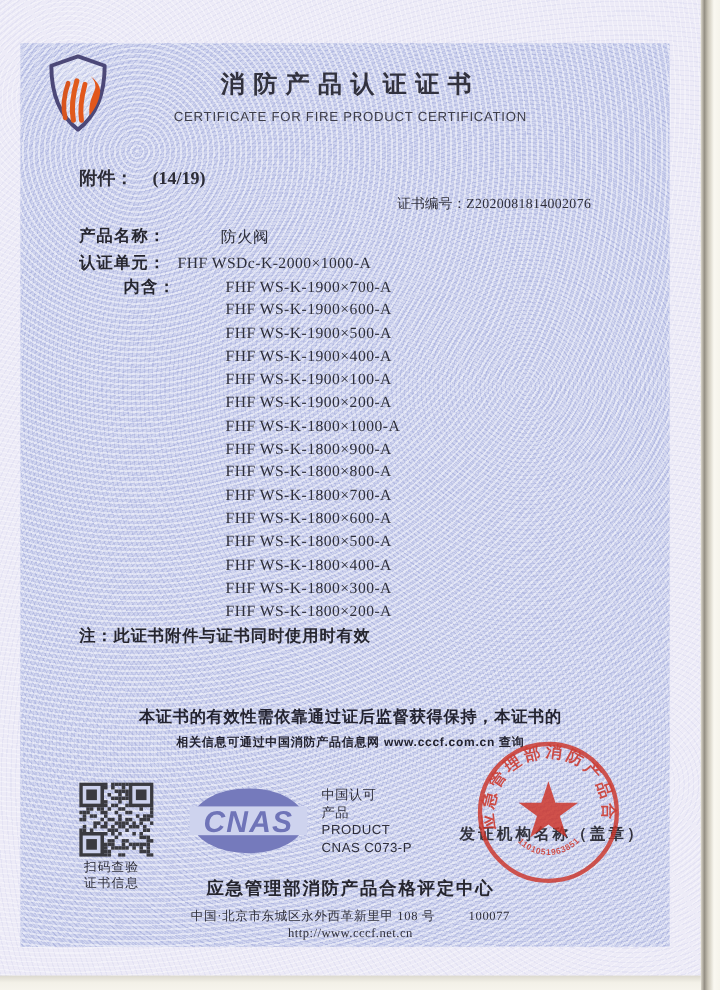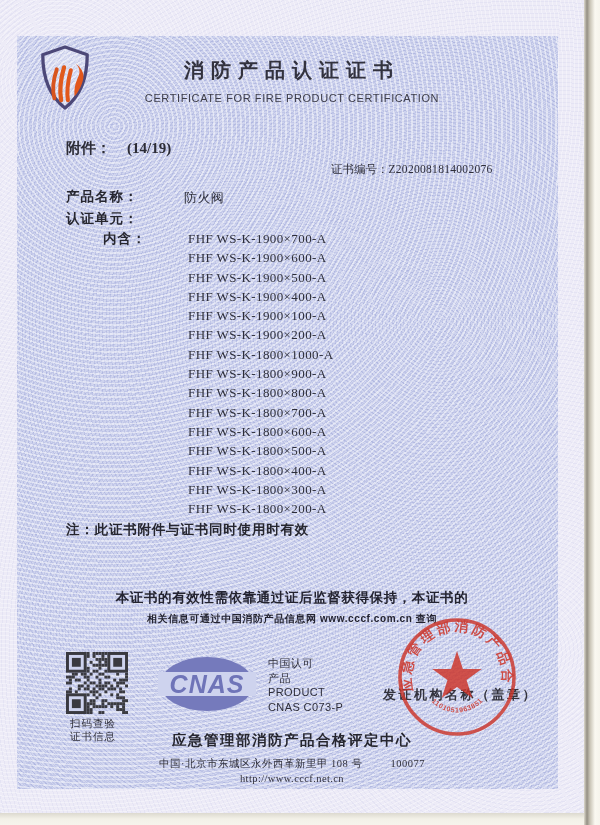--- a/index.html
+++ b/index.html
@@ -99,20 +99,21 @@
   </div>
 
   <div class="abs certno-row">
     <span>证书编号：</span><span class="val">Z2020081814002076</span>
   </div>
 
   <div class="abs field-label row-product">产品名称：</div>
   <div class="abs field-value val-product">防火阀</div>
 
   <div class="abs field-label row-unit">认证单元：</div>
+  <div class="abs field-value val-unit">FHF WSDc-K-2000×1000-A</div>
 
   <div class="abs field-label contains-label">内含：</div>
 
   <div class="abs models">
       <div class="model-line">FHF WS-K-1900×700-A</div>
       <div class="model-line">FHF WS-K-1900×600-A</div>
       <div class="model-line">FHF WS-K-1900×500-A</div>
       <div class="model-line">FHF WS-K-1900×400-A</div>
       <div class="model-line">FHF WS-K-1900×100-A</div>
       <div class="model-line">FHF WS-K-1900×200-A</div>

